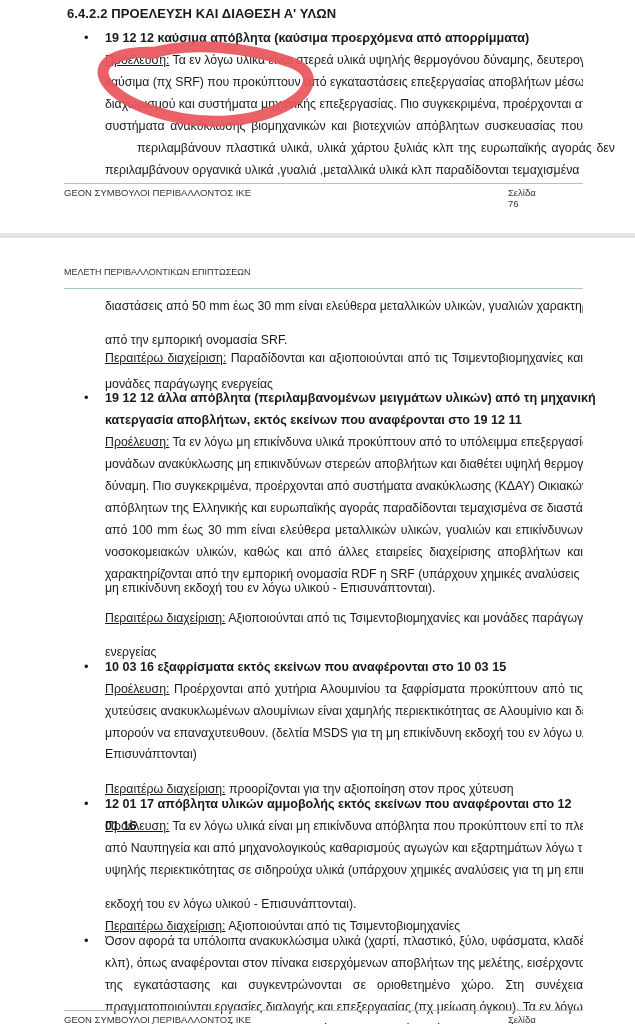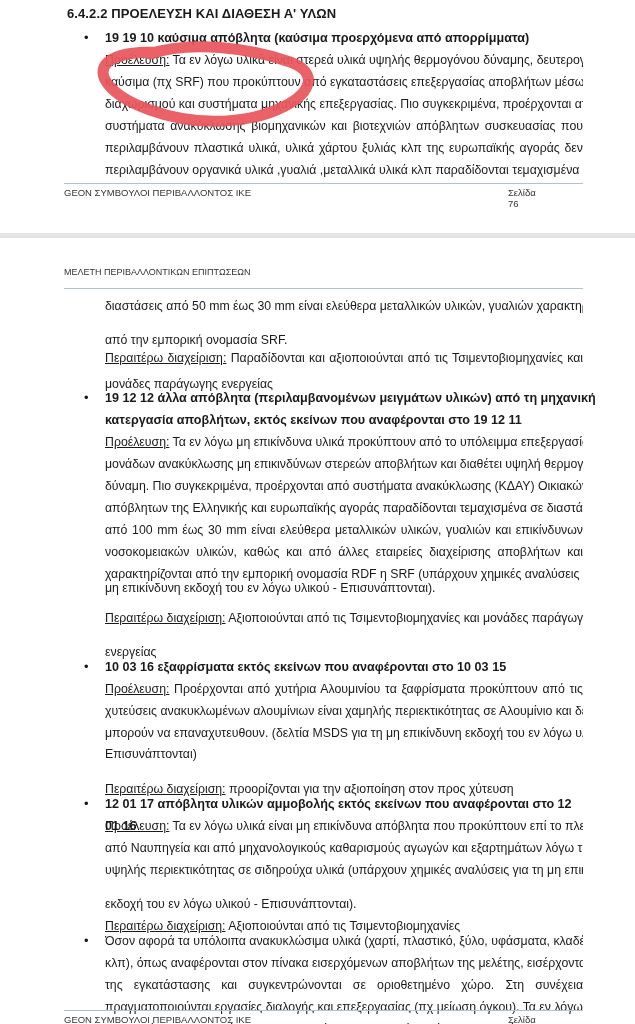--- a/index.html
+++ b/index.html
@@ -42,27 +42,27 @@
   .markup-circle { position:absolute; left:0; top:0; pointer-events:none; }
 </style>
 </head>
 <body>
 
 <div class="page-gap"></div>
 
 <div class="page" id="page1">
   <div class="section-heading">6.4.2.2  ΠΡΟΕΛΕΥΣΗ ΚΑΙ ΔΙΑΘΕΣΗ Α' ΥΛΩΝ</div>
   <div class="bullet" style="top:27px">•</div>
-  <div class="item-title" style="top:27px">19 19 10 καύσιμα απόβλητα (καύσιμα προερχόμενα από απορρίμματα)</div>
+  <div class="item-title" style="top:27px">19 12 12 καύσιμα απόβλητα (καύσιμα προερχόμενα από απορρίμματα)</div>
   <div id="p1-lines">
       <div class="line" style="top: 49px;"><span class="lbl">Προέλευση:</span><span> Τα εν λόγω υλικά είναι στερεά υλικά υψηλής θερμογόνου δύναμης, δευτερογενή</span></div>
       <div class="line" style="top: 71px;"><span>καύσιμα (πχ SRF) που προκύπτουν από εγκαταστάσεις επεξεργασίας αποβλήτων μέσω</span></div>
       <div class="line" style="top: 93px;"><span>διαχωρισμού και συστήματα μηχανικής επεξεργασίας. Πιο συγκεκριμένα, προέρχονται από</span></div>
       <div class="line" style="top: 115px;"><span>συστήματα ανακύκλωσης βιομηχανικών και βιοτεχνιών  απόβλητων συσκευασίας που</span></div>
-      <div class="line" style="top: 137px;"><span>περιλαμβάνουν πλαστικά υλικά, υλικά χάρτου ξυλιάς κλπ της ευρωπαϊκής αγοράς δεν</span></div>
+      <div class="line" style="top: 137px; margin-left: 32px;"><span>περιλαμβάνουν πλαστικά υλικά, υλικά χάρτου ξυλιάς κλπ της ευρωπαϊκής αγοράς δεν</span></div>
       <div class="line" style="top: 159px;"><span>περιλαμβάνουν  οργανικά υλικά ,γυαλιά ,μεταλλικά υλικά κλπ παραδίδονται τεμαχισμένα σε</span></div>
     </div>
 
   <div class="footer-rule" style="top:183px"></div>
   <div class="footer-left" style="top:187px">GEON ΣΥΜΒΟΥΛΟΙ ΠΕΡΙΒΑΛΛΟΝΤΟΣ ΙΚΕ</div>
   <div class="footer-right" style="top:187px">Σελίδα 76</div>
 
   <svg class="markup-circle" width="635" height="233">
     <path d="M 150 54 C 190 40, 250 48, 290 62 C 318 72, 312 92, 285 106 C 252 123, 200 128, 150 110 C 110 96, 94 74, 108 62 C 118 54, 134 52, 156 52" fill="none" stroke="#e8555c" stroke-width="11" stroke-linecap="round" opacity="0.93"></path>
   </svg>

